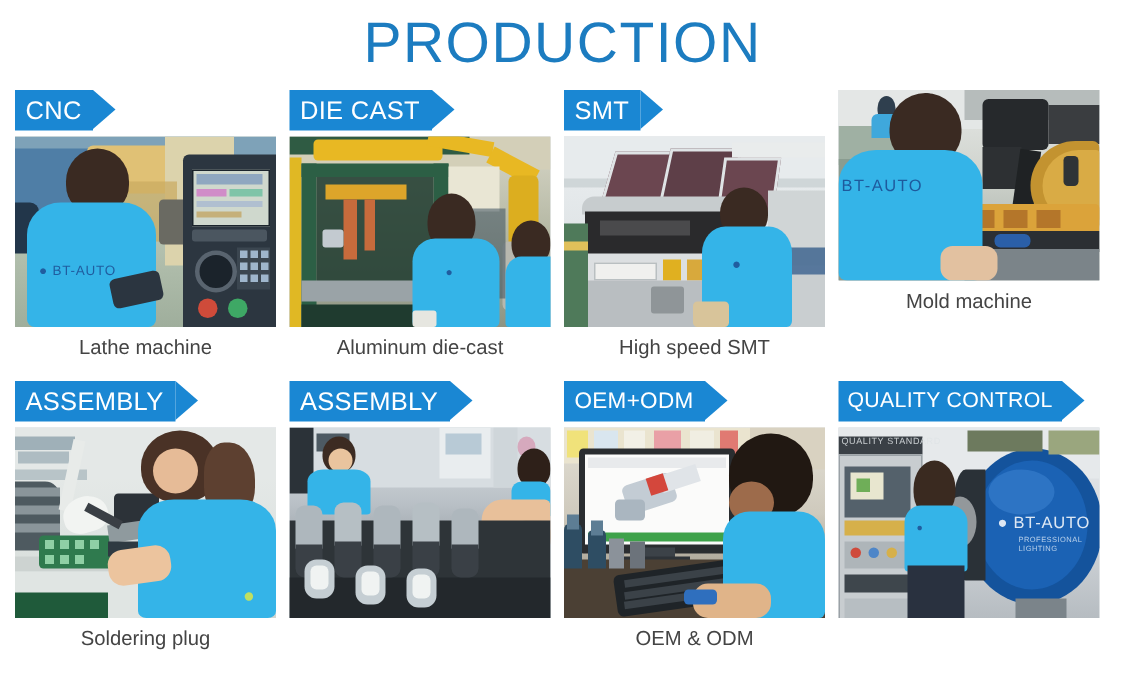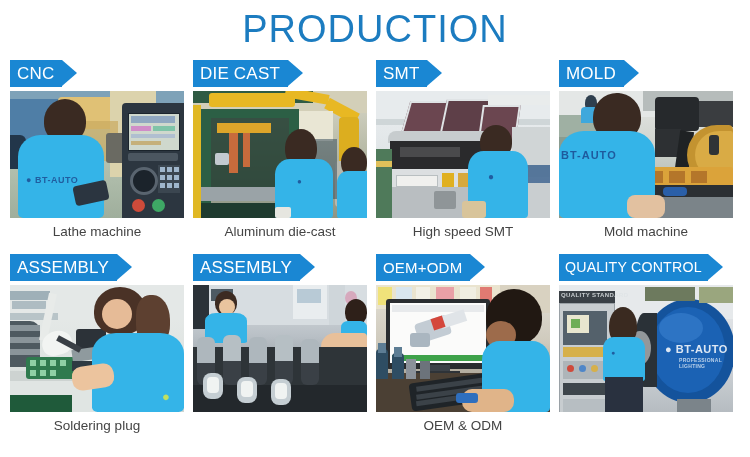--- a/index.html
+++ b/index.html
@@ -113,21 +113,21 @@
     position: absolute;
     background: #34b4e8;
     border-radius: 26% 26% 6% 6%;
   }
   .logo-txt {
     position: absolute;
     color: #1a4f9c;
     font-size: 7px;
     font-family: "Liberation Sans", sans-serif;
     letter-spacing: 0.5px;
-    font-weight: bold;
+    font-weight: normal;
     opacity: .85;
   }
 
   
   .s1 { background: linear-gradient(180deg,#cfd8c9 0%, #b9c6b4 45%, #9fae9c 100%); }
   
   .s2 { background: linear-gradient(180deg,#d8d7c8 0%, #b5b8a4 50%, #8d9483 100%); }
   
   .s3 { background: linear-gradient(180deg,#eceff1 0%, #dfe4e6 55%, #c3cbcd 100%); }
   
@@ -261,21 +261,20 @@
             <div class="person-head" style="left:104px;top:34px;width:32px;height:34px;"></div>
             <div class="shirt" style="left:92px;top:60px;width:60px;height:67px;"></div>
             <div class="logo-txt" style="left:112px;top:80px;font-size:10px;color:#1d4f94;">●</div>
             <div class="sh" style="left:86px;top:110px;width:24px;height:17px;background:#d8c49a;border-radius:3px;"></div>
           </div>
         </div>
         <div class="caption">High speed SMT</div>
       </div>
 
       <div class="cell">
-        <div class="banner">MOLD</div>
         <div class="photo">
           <div class="scene s4">
             <div class="sh" style="left:0;top:0;width:174px;height:26px;background:#e4e7e6;"></div>
             <div class="sh" style="left:0;top:24px;width:66px;height:26px;background:#9fb0a3;"></div>
             <div class="sh" style="left:0;top:46px;width:74px;height:81px;background:#8a9c90;"></div>
             <div class="sh" style="left:26px;top:4px;width:12px;height:16px;background:#2f3f4e;border-radius:50% 50% 40% 40%;"></div>
             <div class="sh" style="left:22px;top:16px;width:20px;height:16px;background:#3fa8dc;border-radius:4px 4px 0 0;"></div>
             <div class="sh" style="left:54px;top:2px;width:10px;height:12px;background:#33424f;border-radius:50%;"></div>
             <div class="sh" style="left:50px;top:12px;width:18px;height:14px;background:#3fa8dc;"></div>
 

